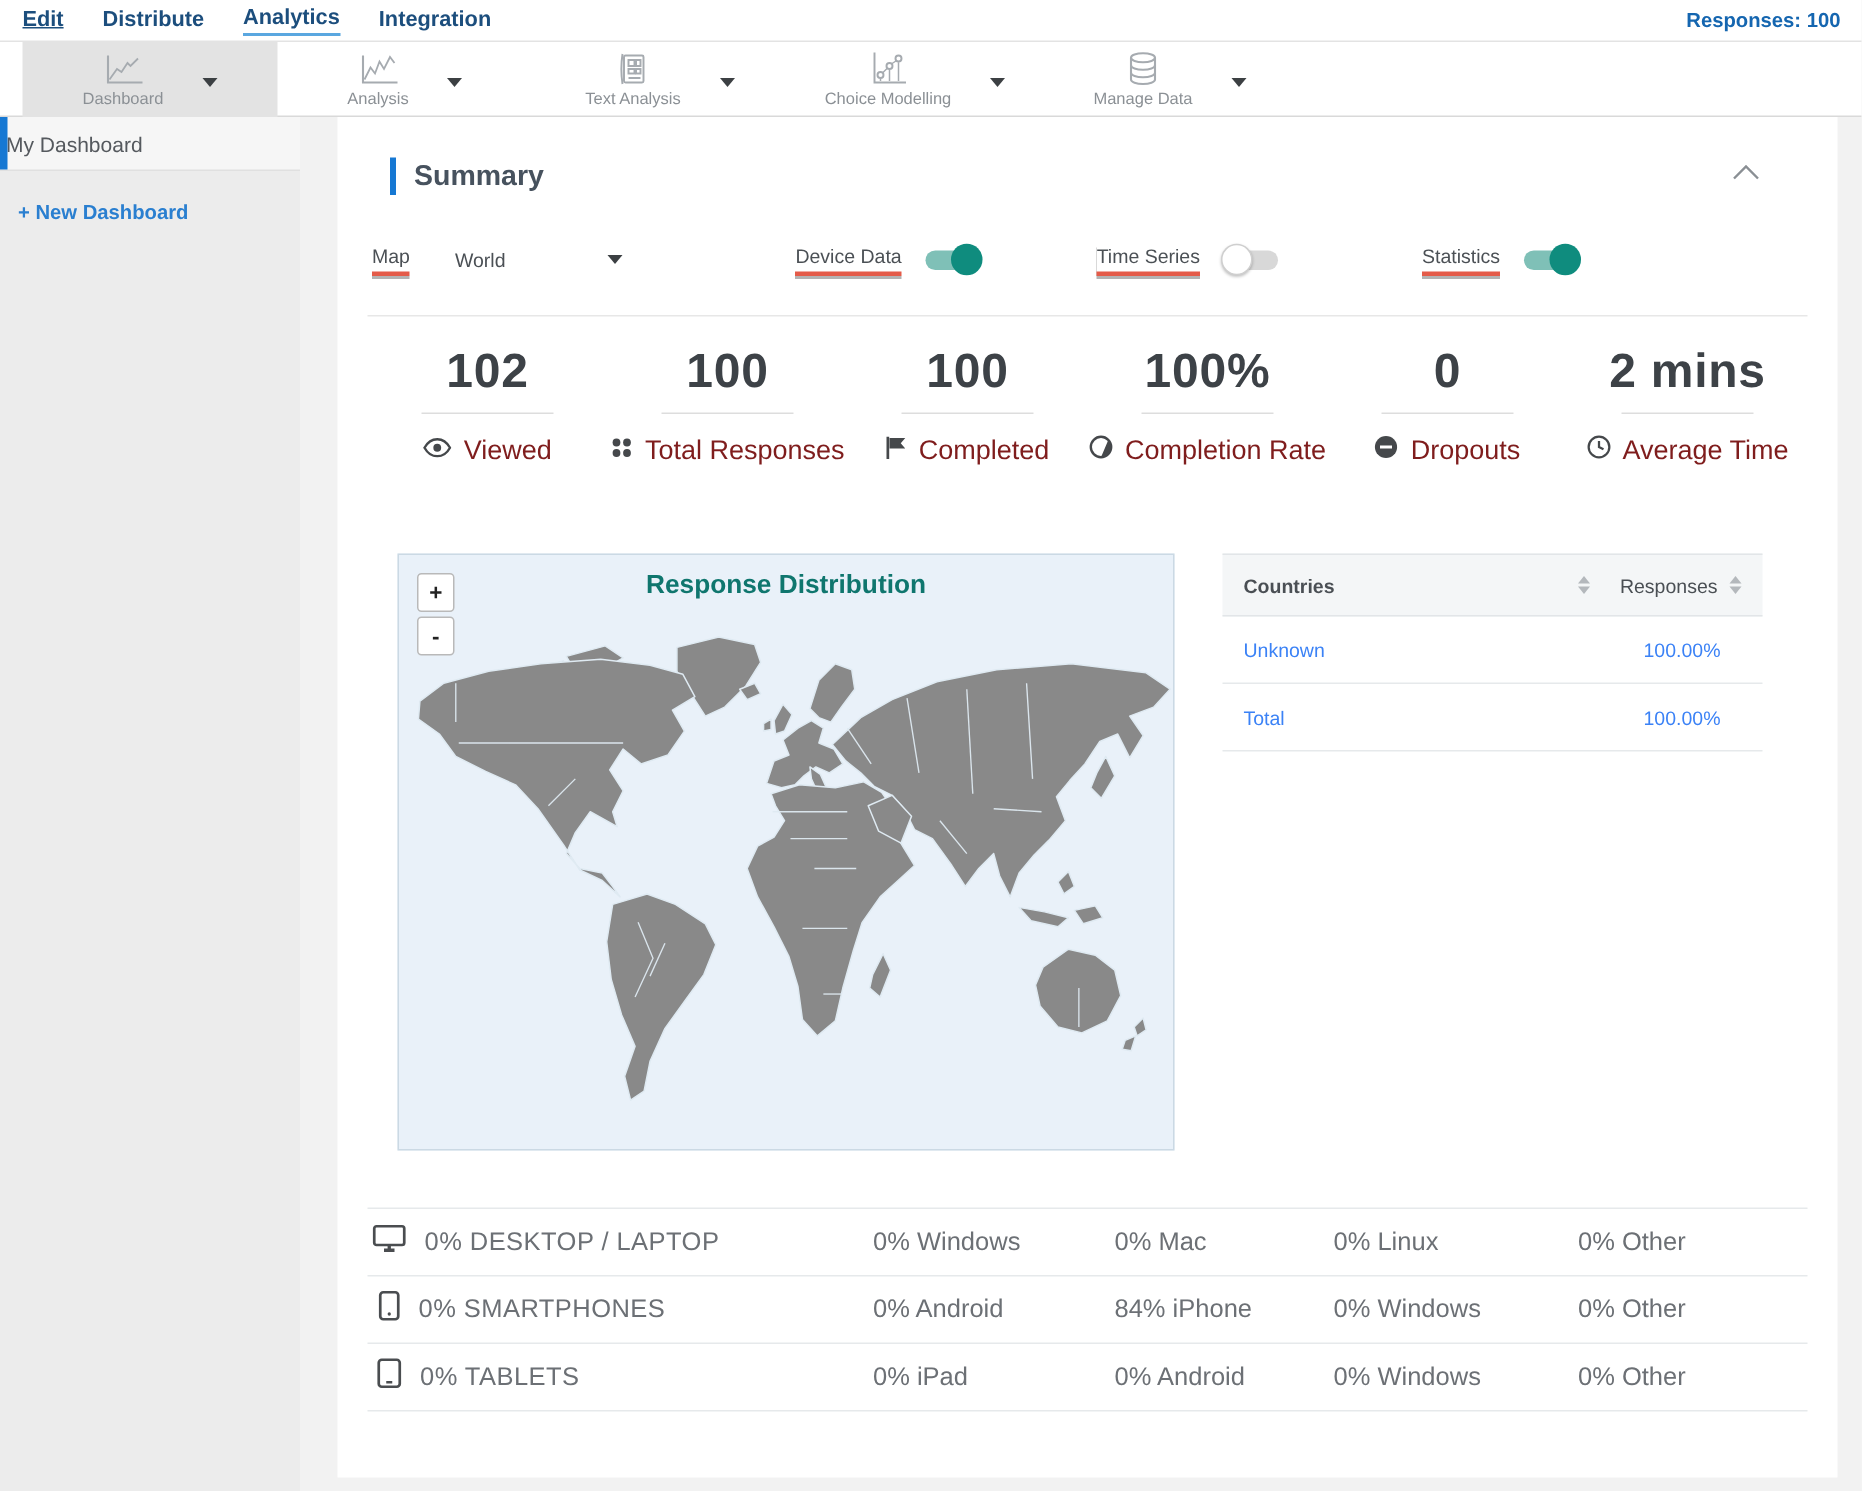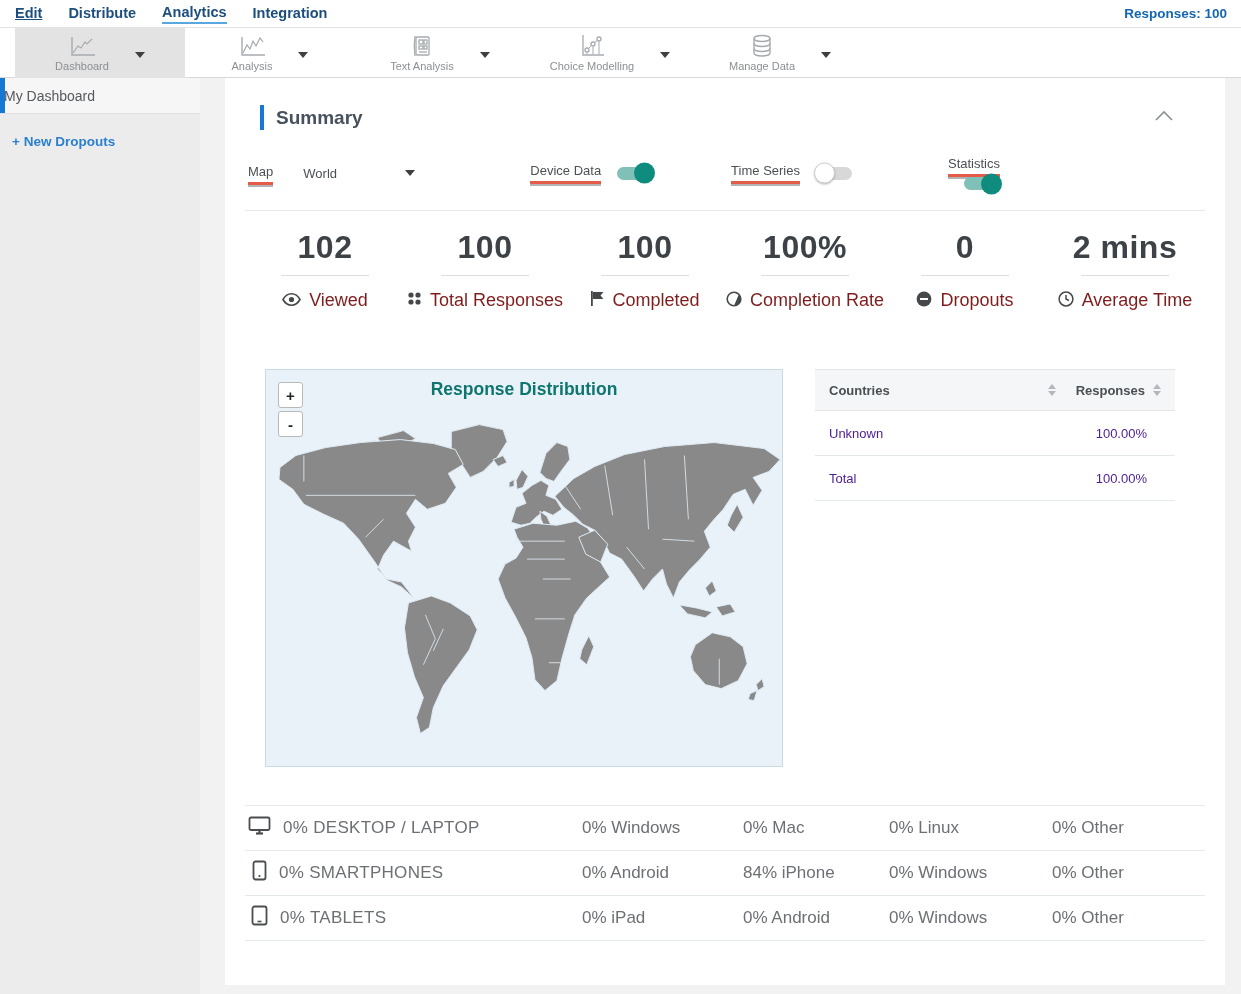--- a/index.html
+++ b/index.html
@@ -66,26 +66,26 @@
   .map-row { display:flex; margin-top:58px; padding-left:20px; }
   .mapbox { position:relative; width:518px; height:398px; background:#e9f1f9; border:1px solid #cbd9e4; }
   .map-title { position:absolute; top:9px; left:0; width:100%; text-align:center; font-size:17.5px; font-weight:700; color:#0f766e; }
   .zoom-btns { position:absolute; left:12px; top:12px; display:flex; flex-direction:column; gap:3px; }
   .zoom-btn { width:25px; height:26px; background:#fff; border:1px solid #b9b9b9; border-radius:3px; font-size:15px; font-weight:700; color:#222; display:flex; align-items:center; justify-content:center; cursor:pointer; }
   .worldmap { position:absolute; left:0; top:34px; width:518px; height:360px; }
 
   .ctable { width:360px; margin-left:32px; font-size:13px; }
   .ctable-head { display:flex; align-items:center; height:42px; background:#f4f6f7; border-top:1px solid #e2e5e8; border-bottom:1px solid #e2e5e8; padding:0 14px; cursor:pointer; }
   .ctable-head .h1 { font-weight:700; color:#4a4f54; }
-  .ctable-head .h2 { font-weight:700; color:#4a4f54; margin-left:auto; }
+  .ctable-head .h2 { font-weight:400; color:#4a4f54; margin-left:auto; }
   .sorter { display:inline-flex; flex-direction:column; gap:2px; margin-left:8px; vertical-align:1px; }
   .sorter .up { width:0;height:0;border-left:4px solid transparent;border-right:4px solid transparent;border-bottom:5px solid #b4b8bc; }
   .sorter .dn { width:0;height:0;border-left:4px solid transparent;border-right:4px solid transparent;border-top:5px solid #b4b8bc; }
   .sorter.first { margin-left:auto; margin-right:20px; }
-  .ctable-row { display:flex; height:45px; align-items:center; border-bottom:1px solid #e6e9eb; padding:0 14px; color:#4c1d95; }
+  .ctable-row { display:flex; height:45px; align-items:center; border-bottom:1px solid #e6e9eb; padding:0 14px; color:#3b82f6; }
   .ctable-row .v { margin-left:auto; margin-right:14px; }
 
   
   .dtable { margin-top:38px; border-top:1px solid #e6e9eb; }
   .drow { display:grid; grid-template-columns:337px 161px 146px 163px auto; align-items:center; height:45px; border-bottom:1px solid #e6e9eb; font-size:17px; color:#6c7075; }
   .drow .lead { display:flex; align-items:center; gap:12px; padding-left:3px; color:#4a4d50; }
   .drow .lead span.lbl { color:#6c7075; letter-spacing:.3px; }
 </style>
 </head>
 <body>
@@ -170,21 +170,21 @@
     </div>
     <span class="tool-caret"></span>
   </div>
 </div>
 
 <div class="sidebar">
   <div class="side-item">
     <span class="accent"></span>
     <span>My Dashboard</span>
   </div>
-  <div class="side-new">+ New Dropouts</div>
+  <div class="side-new">+ New Dashboard</div>
 </div>
 
 <div class="main">
   <div class="card">
     <div class="card-inner">
 
       <div class="summary-head">
         <span class="summary-bar"></span>
         <span class="summary-title">Summary</span>
         <span class="collapse-btn">
@@ -207,21 +207,21 @@
           <span class="toggle on">
               <span class="knob"></span>
             </span>
         </div>
         <div class="ctl-group" style="margin-left:78px;">
           <span class="ctl-label">Time Series</span>
           <span class="toggle off">
               <span class="knob"></span>
             </span>
         </div>
-        <div class="ctl-group" style="margin-left:96px;flex-direction:column;">
+        <div class="ctl-group" style="margin-left:96px;">
           <span class="ctl-label">Statistics</span>
           <span class="toggle on">
               <span class="knob"></span>
             </span>
         </div>
       </div>
 
       <div class="hr"></div>
 
       <div class="stats">

